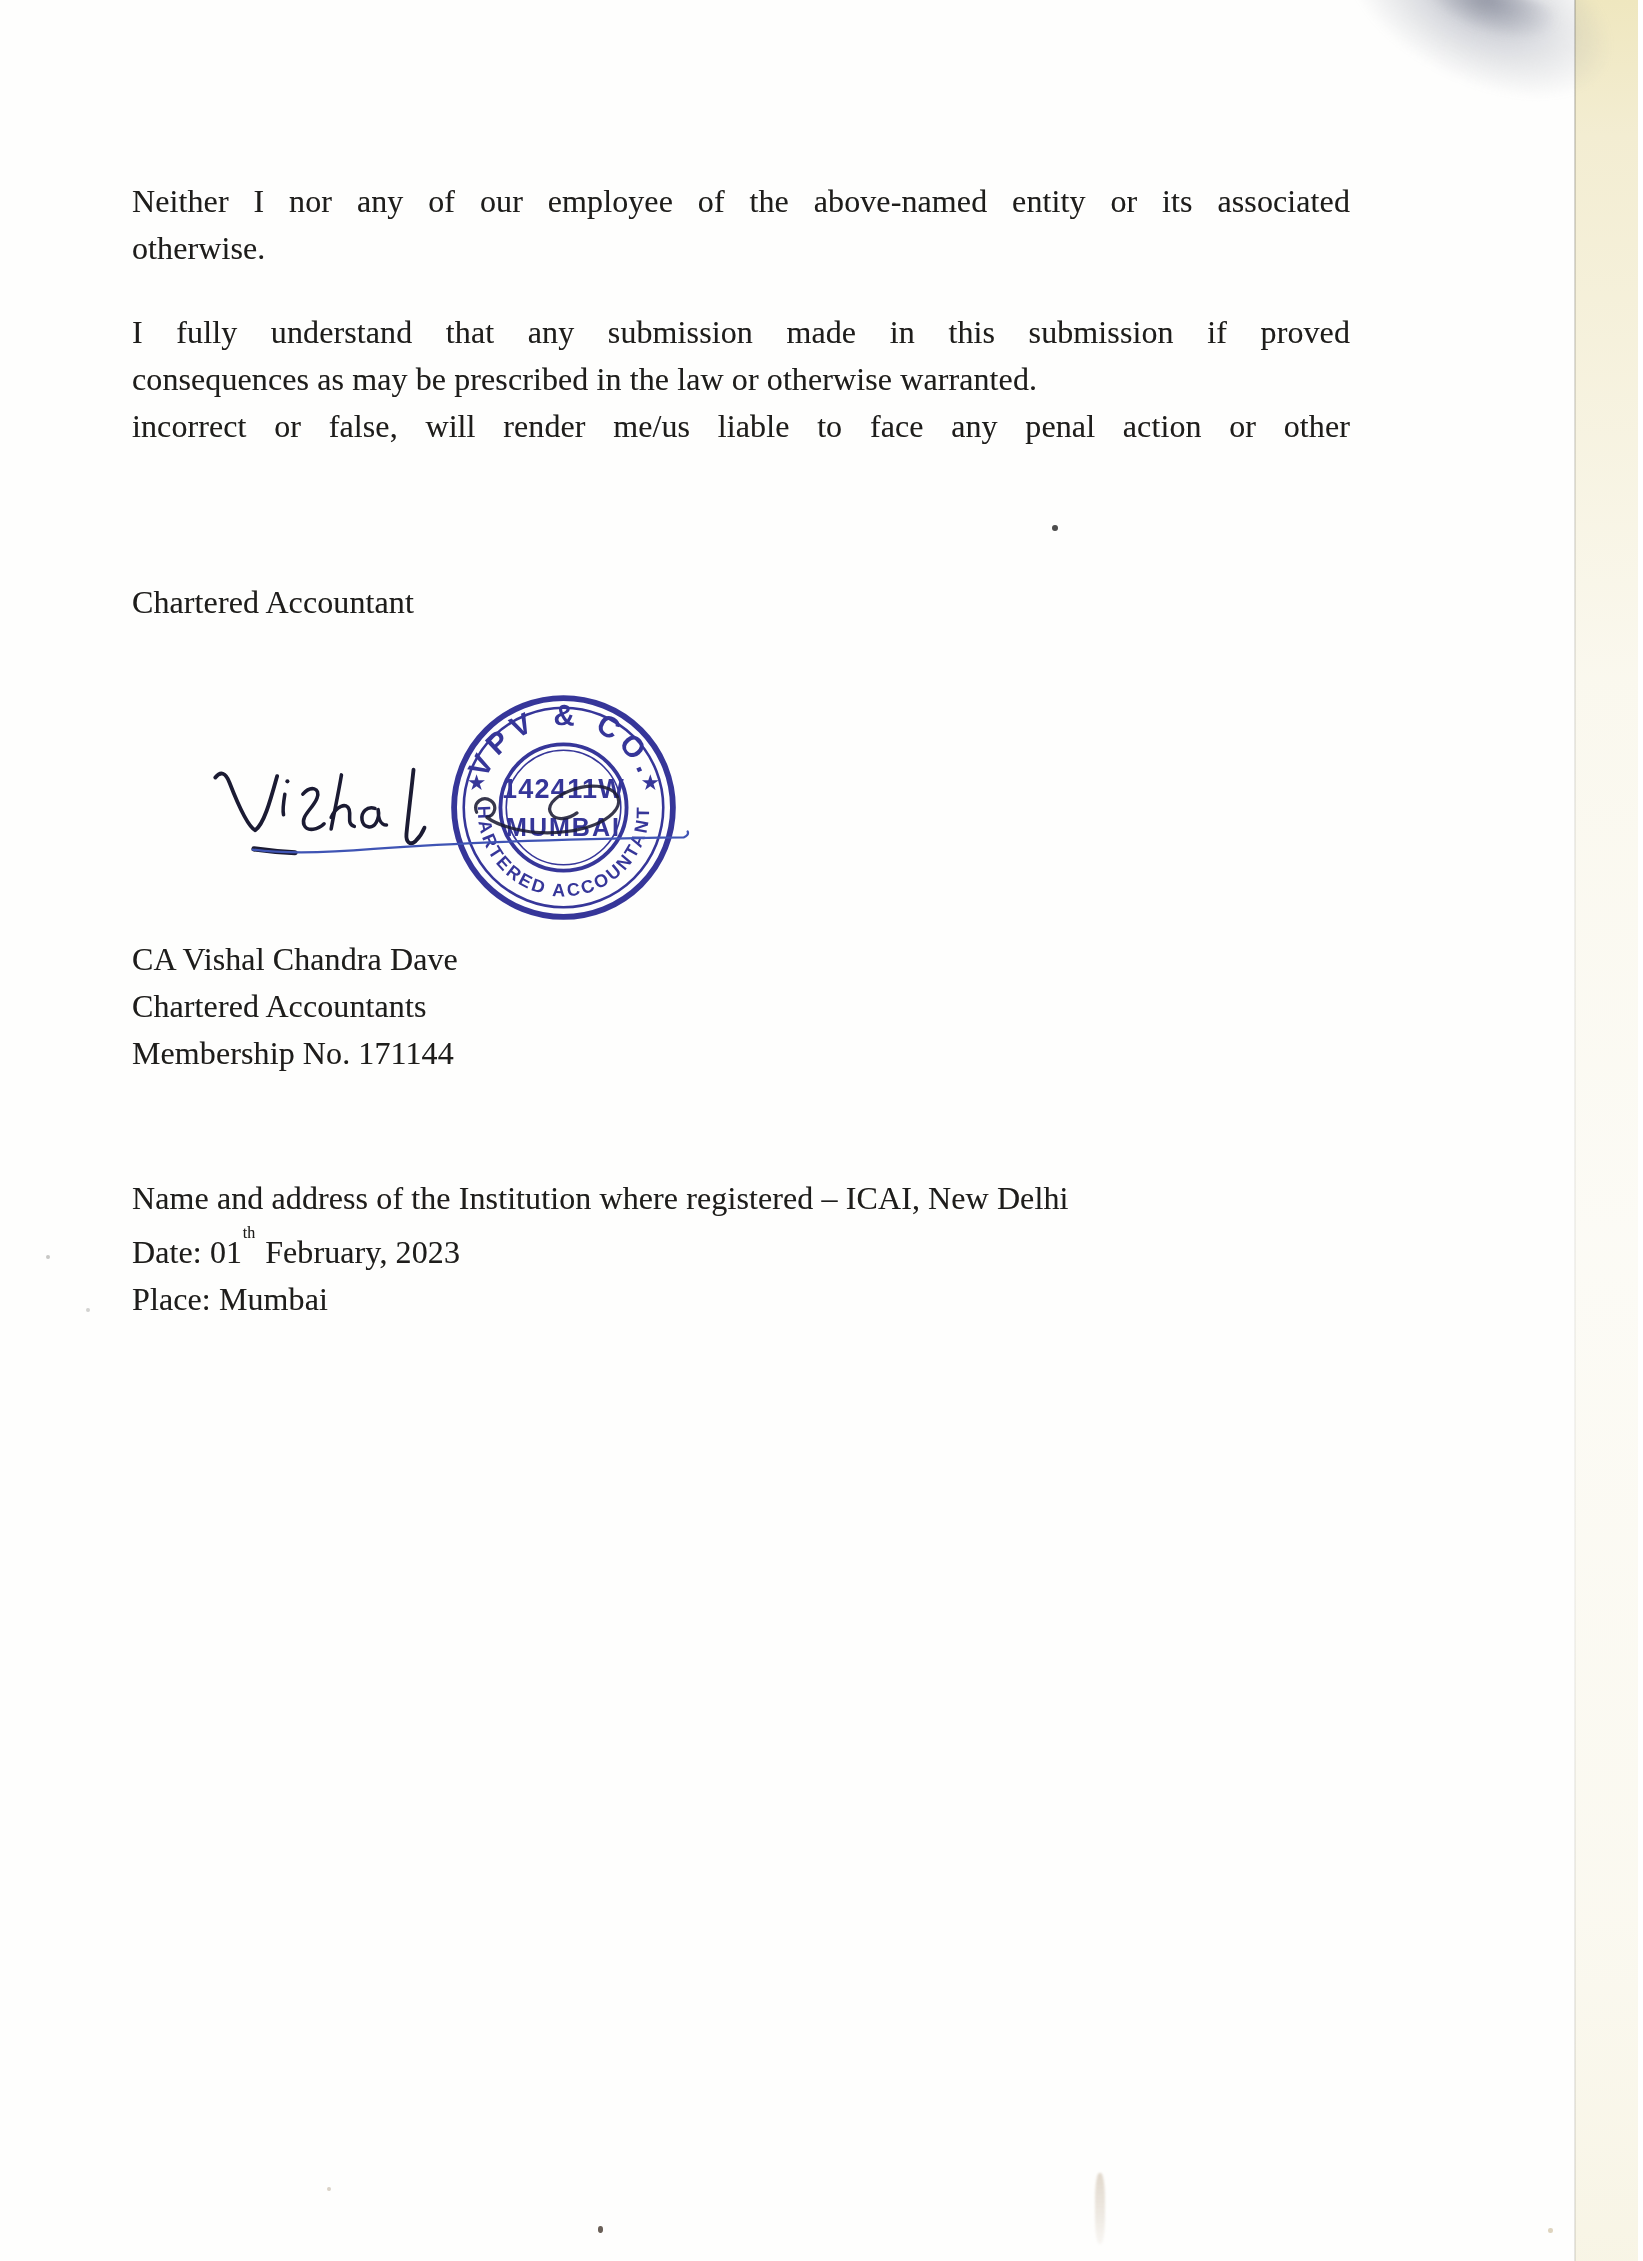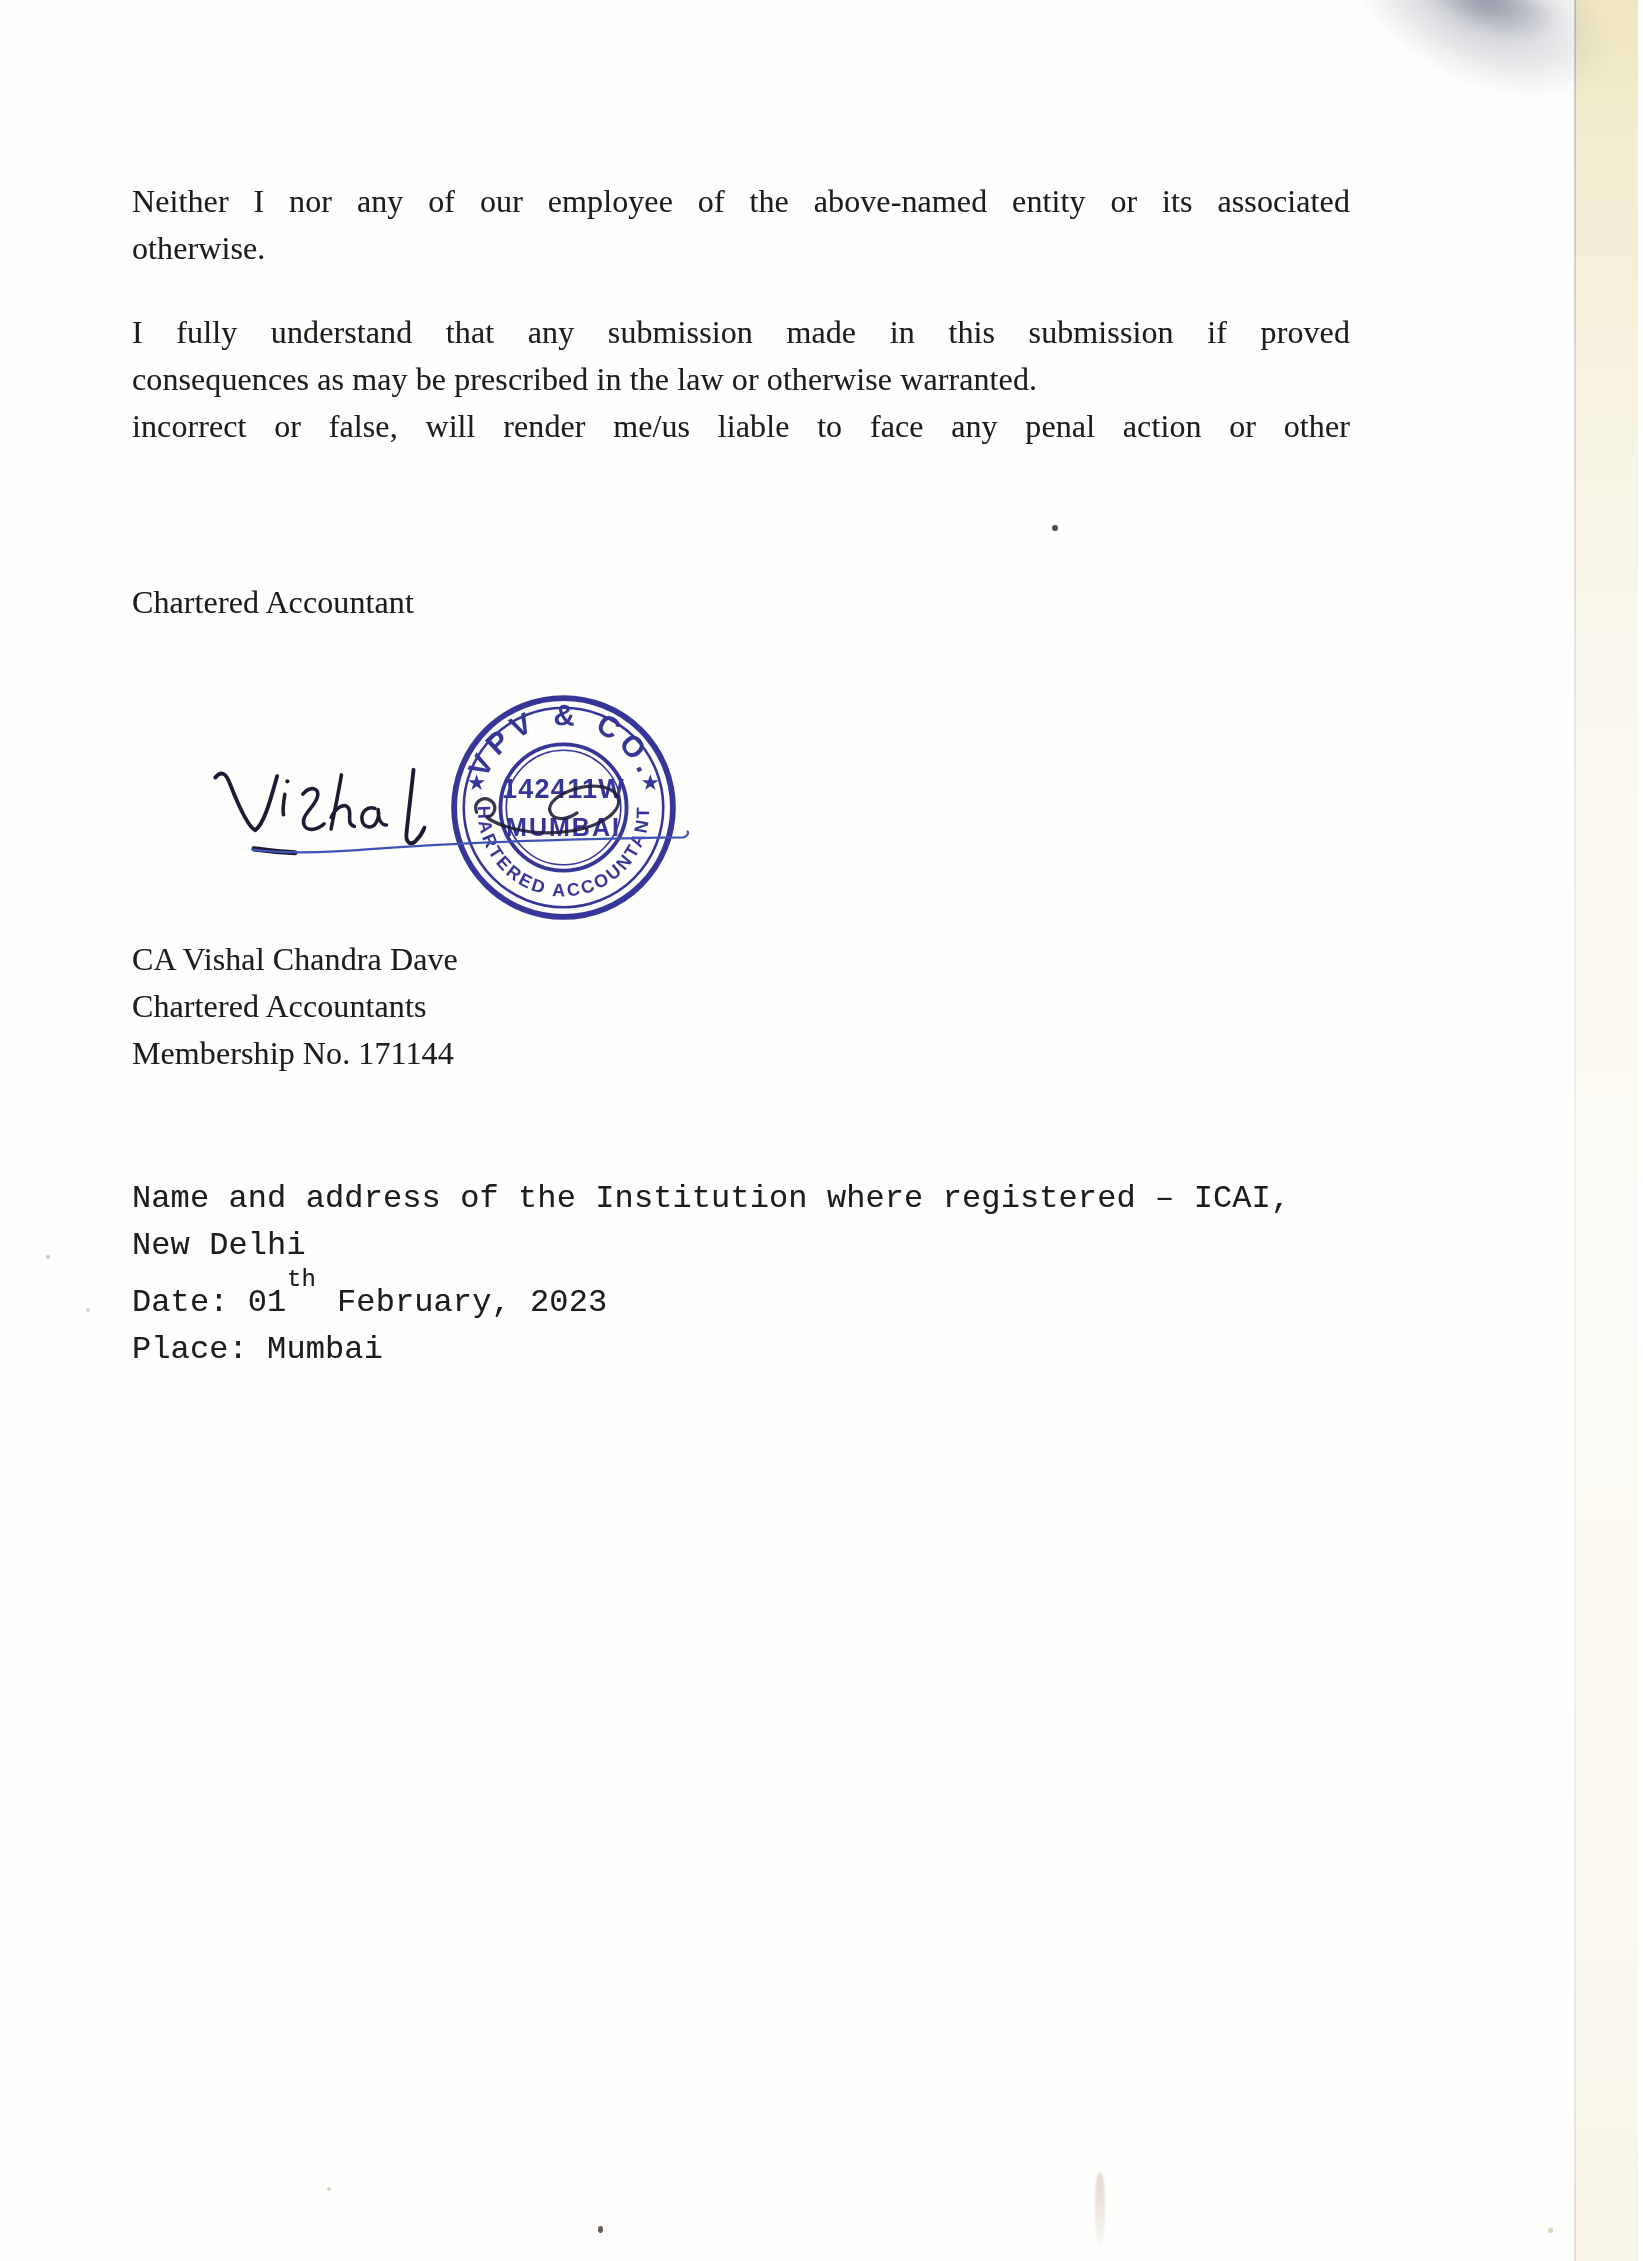--- a/index.html
+++ b/index.html
@@ -53,22 +53,22 @@
     font-size:32px;line-height:47px;
     text-shadow:0 0 0.6px rgba(30,29,27,.35);
     letter-spacing:0.1px;
   }
   .line{white-space:normal;}
   .just{text-align:justify;text-align-last:justify;}
   .para1{top:178px;}
   .para2{top:309px;}
   .firm-block{top:579px;}
   .signer-block{top:936px;}
-  .footer-block{top:1175px;font-family:Liberation Mono, monospace;}
-  sup.ord{font-size:24px;position:relative;top:-13.5px;margin:0 1.9px 0 0.6px;letter-spacing:0;}
+  .footer-block{top:1175px;}
+  sup.ord{font-size:16px;position:relative;top:-13.5px;margin:0 1.9px 0 0.6px;letter-spacing:0;}
   
   .stamp-wrap{position:absolute;left:447px;top:691px;width:233px;height:233px;opacity:.95;}
   .sig-wrap{position:absolute;left:206px;top:735px;width:509px;height:148px;}
   .stamp-arc-big{
     font-family:"Liberation Sans","DejaVu Sans",sans-serif;font-weight:bold;
     font-size:46px;letter-spacing:9px;fill:#2c2c94;
   }
   .stamp-arc-small{
     font-family:"Liberation Sans","DejaVu Sans",sans-serif;font-weight:bold;
     font-size:28px;letter-spacing:4px;fill:#2c2c94;

